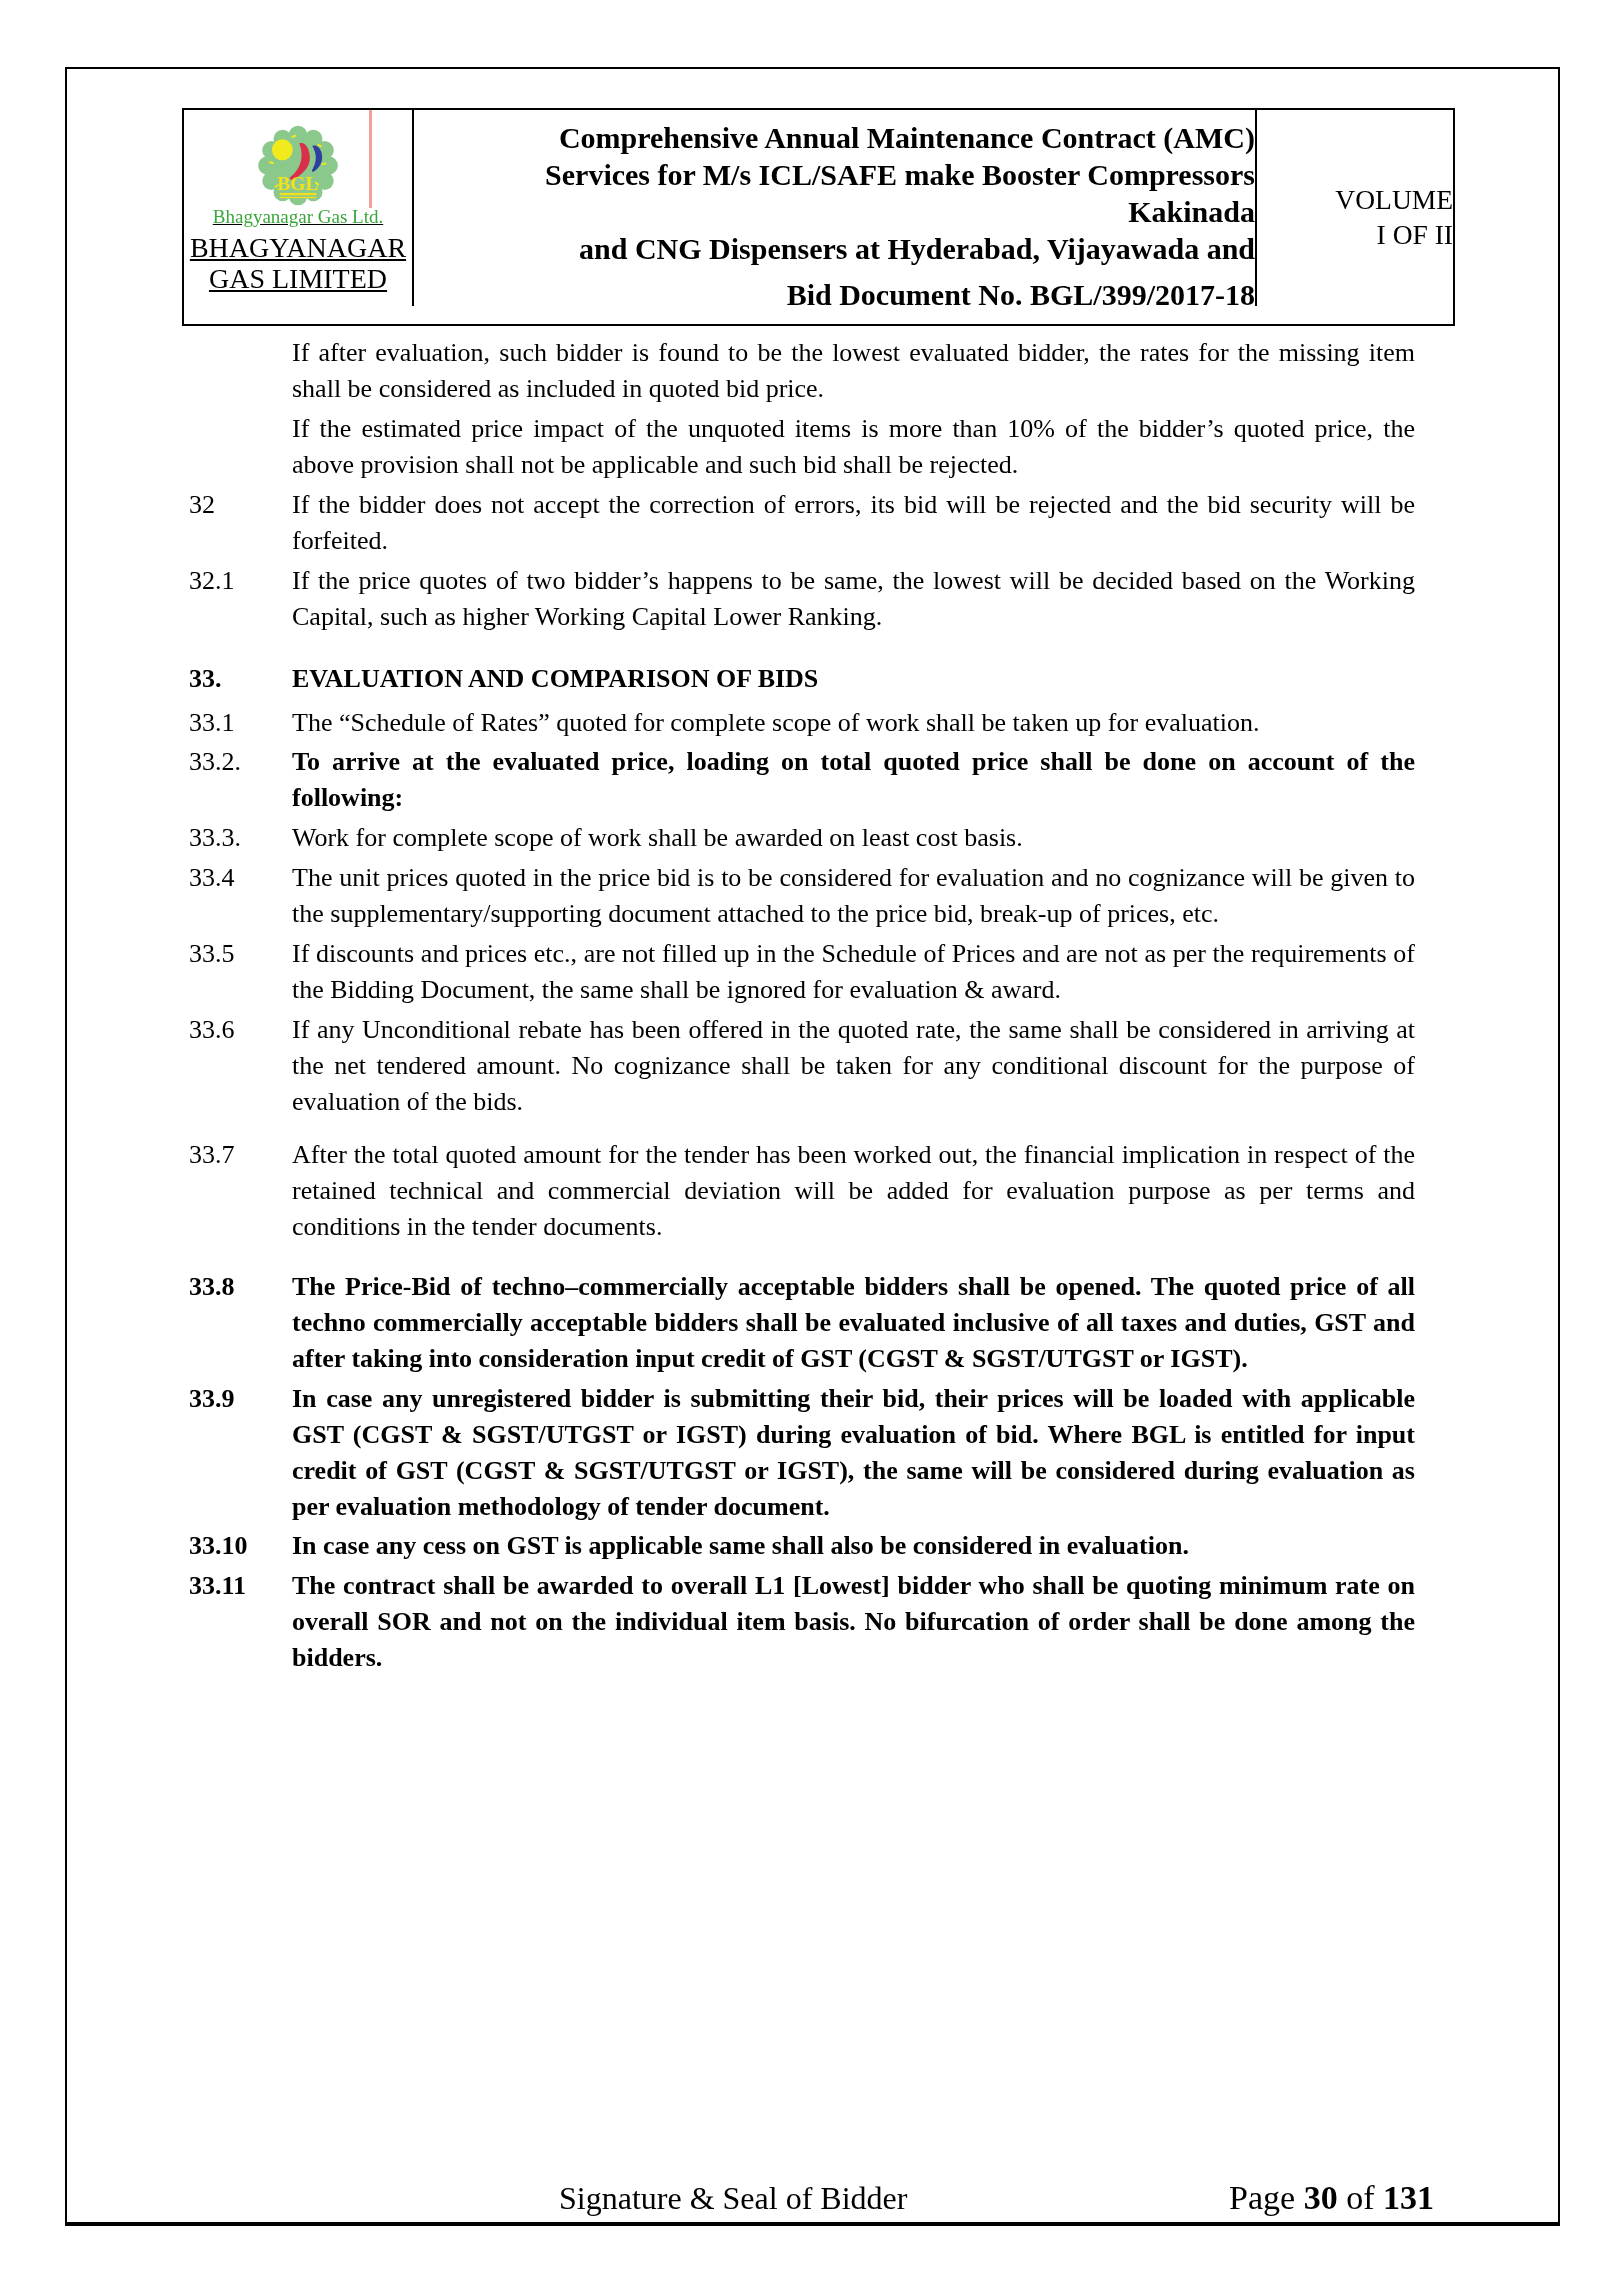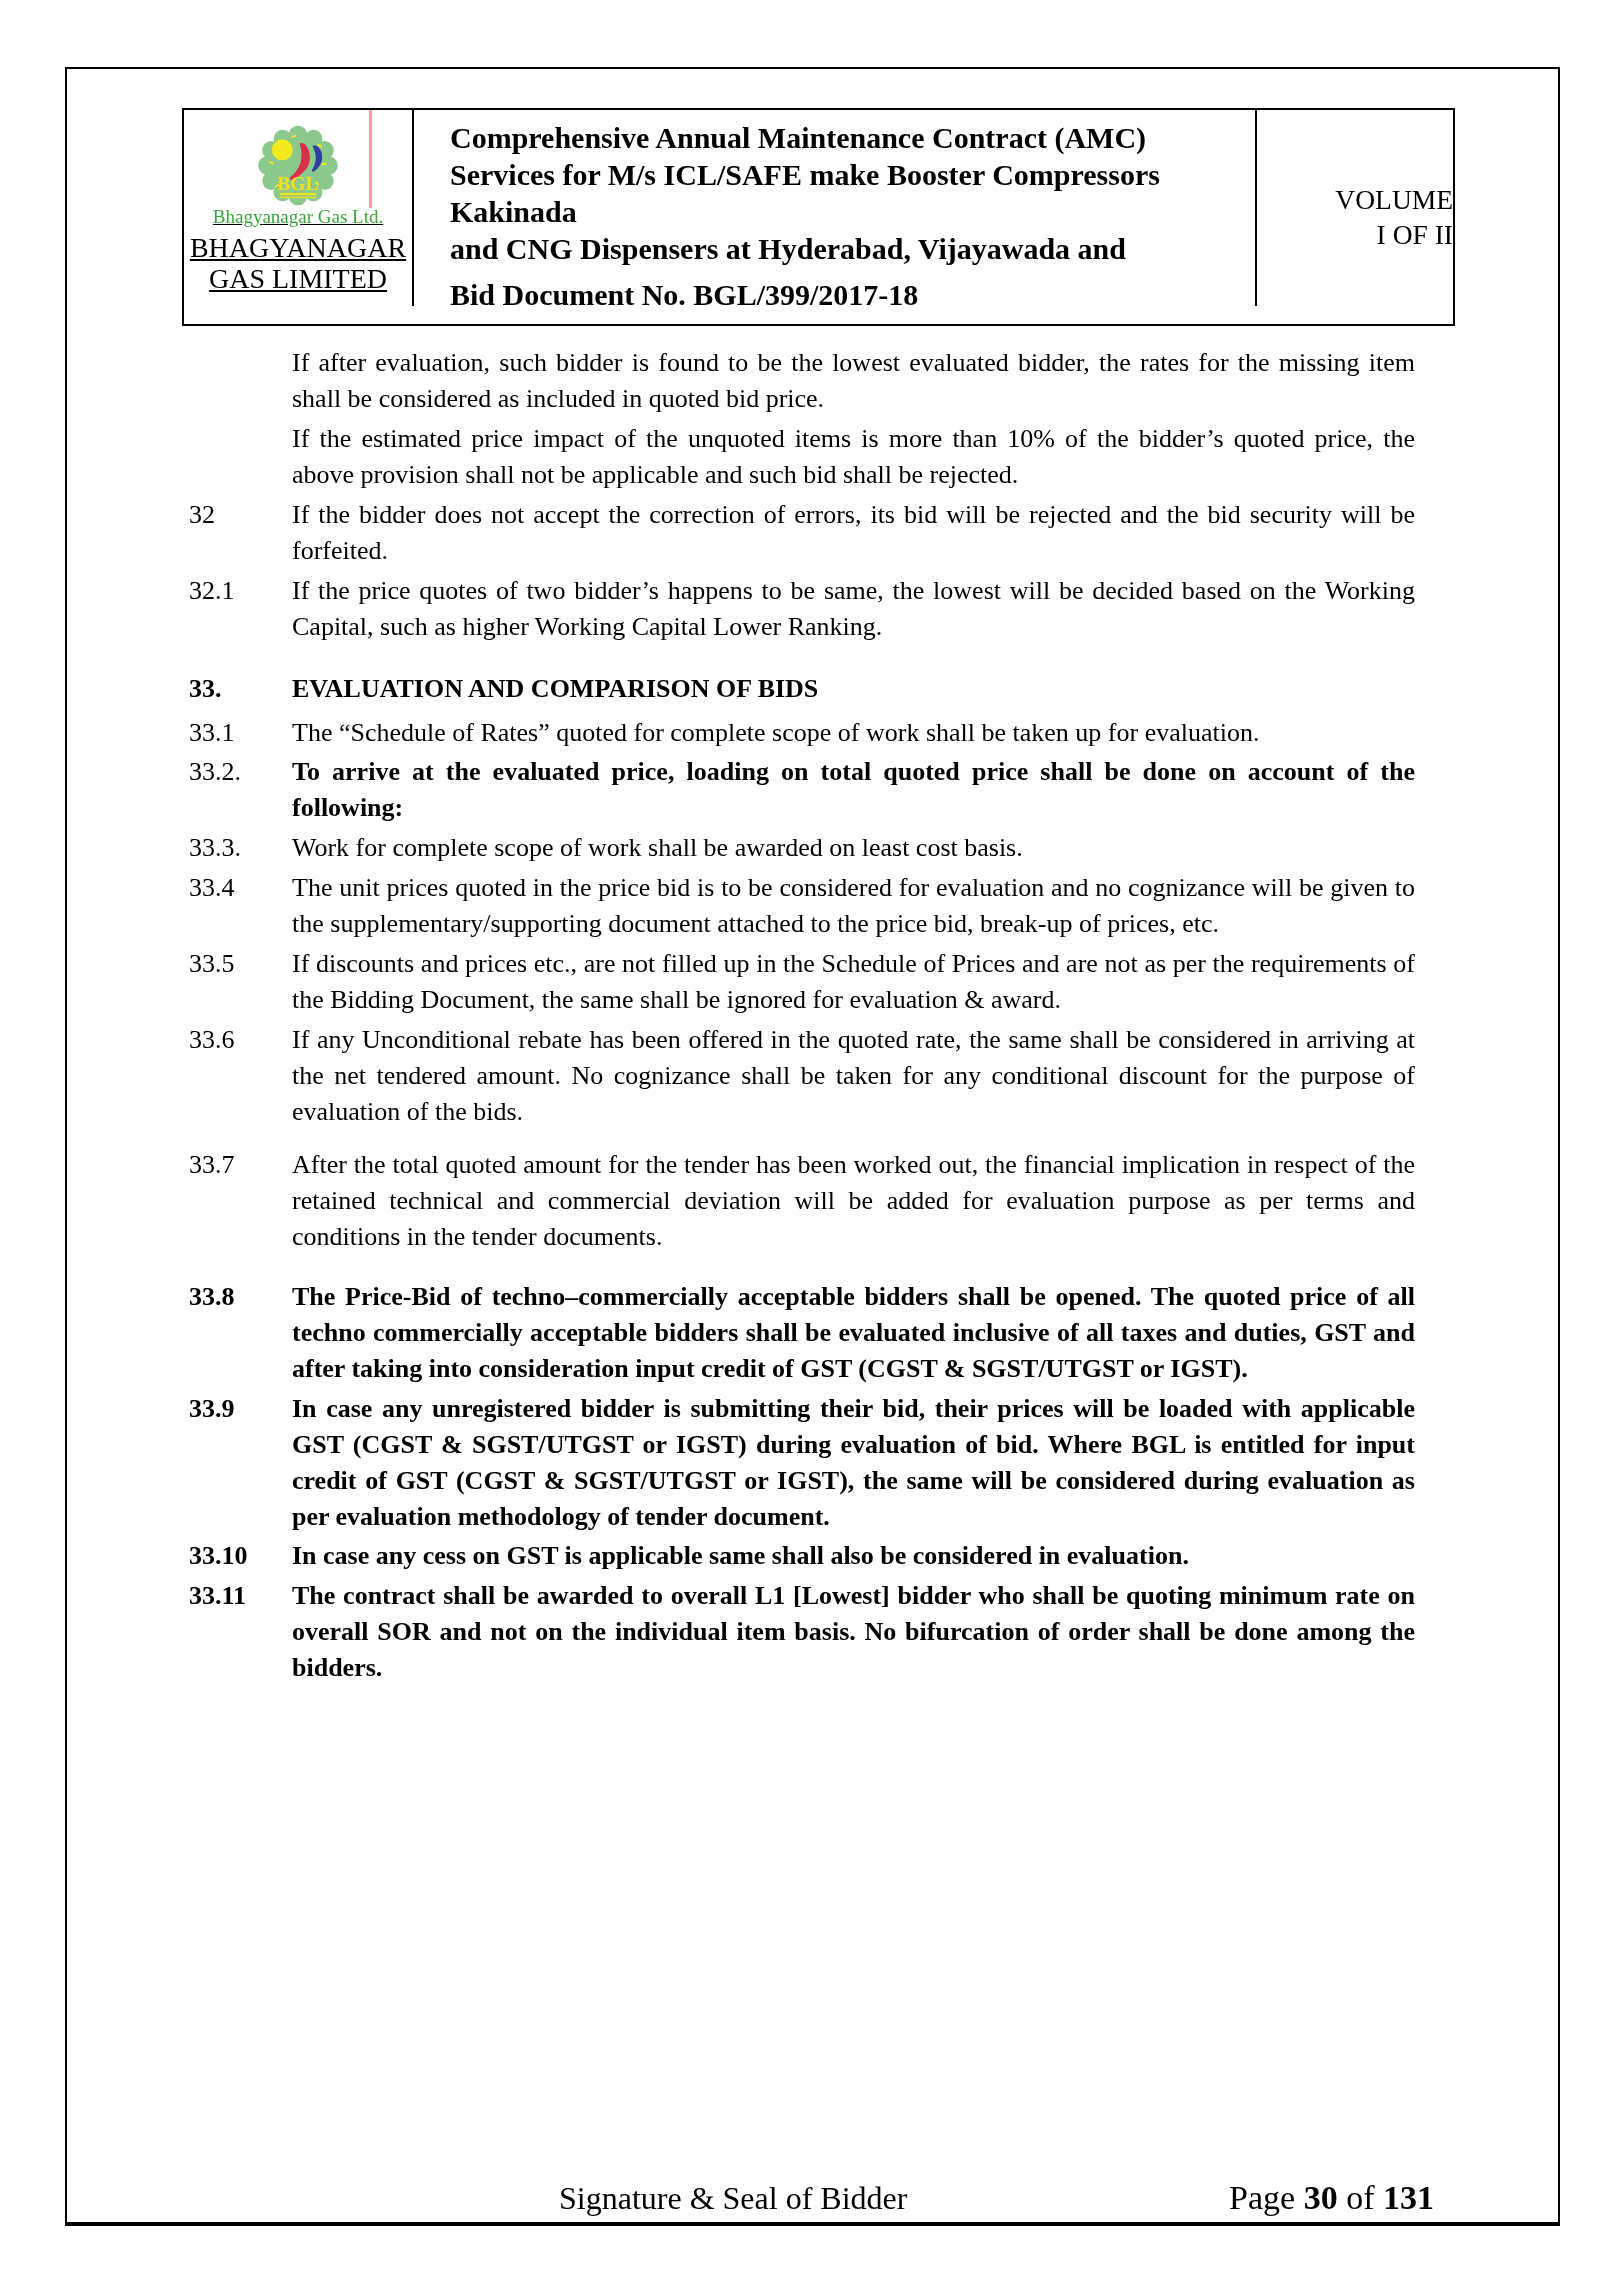--- a/index.html
+++ b/index.html
@@ -7,32 +7,32 @@
         font-family:"Liberation Serif",serif;color:#000;overflow:hidden;}
   .frame{position:absolute;left:65px;top:67px;width:1495px;height:2159px;
          border:2px solid #000;border-bottom:4.6px solid #000;box-sizing:border-box;}
 
   
   .header-table{position:absolute;left:115px;top:39px;display:flex;
                 border:2px solid #000;box-sizing:border-box;background:#fff;}
   .cell{box-sizing:border-box;}
   .logo-cell{width:228px;height:214px;position:relative;text-align:center;padding-top:15px;text-decoration:underline;}
   .title-cell{width:845px;height:196px;border-left:2px solid #000;border-right:2px solid #000;
-              text-align:left;padding-top:9.2px;font-weight:bold;font-size:30px;line-height:37px;padding-left:36px;}
+              text-align:right;padding-top:9.2px;font-weight:bold;font-size:30px;line-height:37px;}
   .volume-cell{width:196px;height:214px;display:flex;flex-direction:column;
                justify-content:center;align-items:flex-end;font-size:27.5px;line-height:35px;}
   .emblem{width:92px;height:81px;display:block;margin:0 auto;}
   .logo-subtitle{font-size:19px;line-height:21px;margin-top:0;}
   .company-name{font-size:28px;line-height:31px;margin-top:5.2px;}
   .scan-line{position:absolute;left:185px;top:0;width:3.3px;height:98px;}
   .bid-line{margin-top:9.2px;white-space:nowrap;}
   .title-line{white-space:nowrap;}
 
   
-  .body-text{position:absolute;left:122px;top:276px;width:1226px;
+  .body-text{position:absolute;left:122px;top:266px;width:1226px;
              font-size:26px;line-height:36px;text-align:justify;}
   .item{position:relative;padding-left:103px;margin-bottom:3.9px;}
   .item .num{position:absolute;left:0;top:0;}
   .heading{font-weight:bold;margin-top:26px;margin-bottom:7.9px;text-align:left;}
   .bold-text .txt{font-weight:bold;}
   .all-bold{font-weight:bold;}
   .gap-sm{margin-top:17px;}
   .gap-md{margin-top:23.6px;}
 
   

